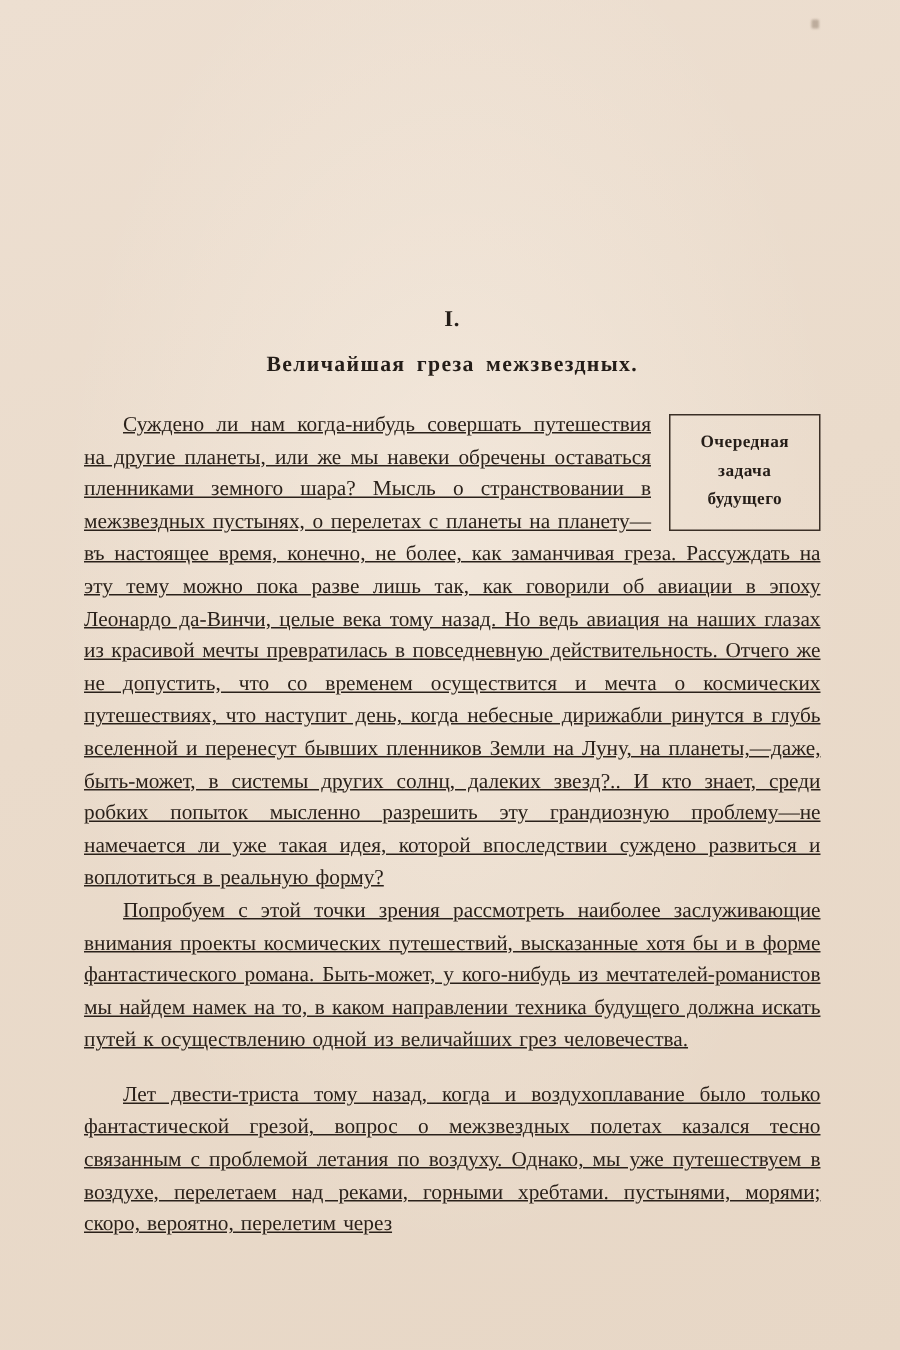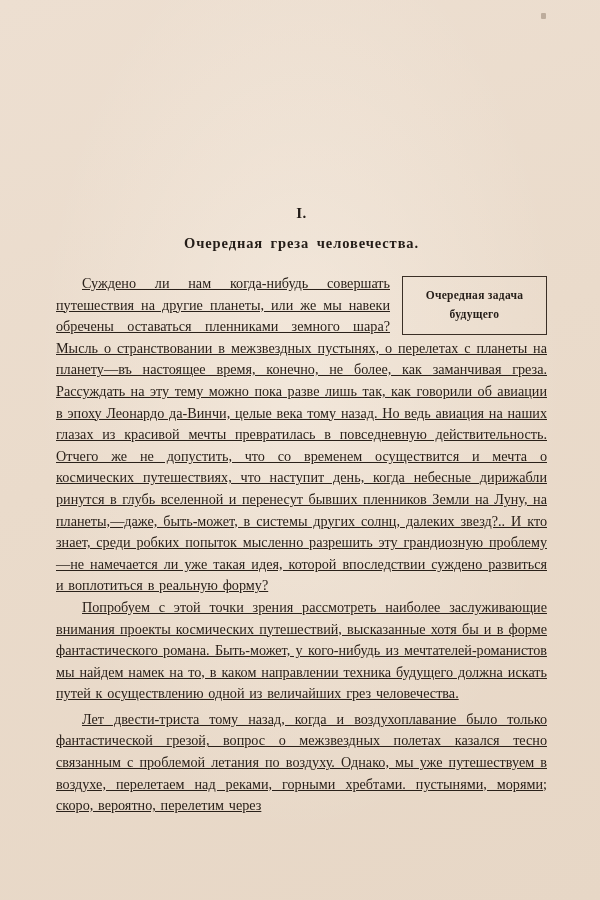--- a/index.html
+++ b/index.html
@@ -64,21 +64,21 @@
     font-weight: bold;
     font-size: 14.5px;
     color: #241d18;
     letter-spacing: 0.9px;
     margin-bottom: 21px;
     word-spacing: 3px;
   }
 
   .sidenote {
     float: right;
-    width: 145px;
+    width: 101px;
     margin: 3px 0 2px 12px;
     padding: 9px 6px 10px 6px;
     border: 1.3px solid #3a2f26;
     box-sizing: border-box;
     text-align: center;
     font-weight: bold;
     font-size: 11.5px;
     line-height: 1.65;
     color: #241d18;
     letter-spacing: 0.3px;
@@ -93,41 +93,41 @@
     font-size: 14.2px;
     line-height: 21.6px;
     color: #2a211a;
     text-indent: 26px;
     word-spacing: 1.2px;
     hyphens: manual;
     text-decoration: underline;
   }
 
   p.body-text + p.body-text {
-    margin-top: 4px;
+    margin-top: 15px;
   }
 
   .clearfix::after {
     content: "";
     display: block;
     clear: both;
   }
 </style>
 </head>
 <body>
 
 <div class="paper"></div>
 <div class="speck"></div>
 
 <div class="page">
   <div class="content">
 
     <div class="section-number">I.</div>
 
-    <div class="chapter-title">Очередная греза человечества.</div>
+    <div class="chapter-title">Величайшая греза межзвездных.</div>
 
     <div class="clearfix">
       <div class="sidenote">
         <div>Очередная задача</div>
         <div>будущего</div>
       </div>
 
       <p class="body-text">Суждено ли нам когда-нибудь совершать путешествия на другие планеты, или же мы навеки обречены оставаться пленниками земного шара? Мысль о странствовании в межзвездных пустынях, о перелетах с планеты на планету—въ настоящее время, конечно, не более, как заманчивая греза. Рассуждать на эту тему можно пока разве лишь так, как говорили об авиации в эпоху Леонардо да-Винчи, целые века тому назад. Но ведь авиация на наших глазах из красивой мечты превратилась в повседневную действительность. Отчего же не допустить, что со временем осуществится и мечта о космических путешествиях, что наступит день, когда небесные дирижабли ринутся в глубь вселенной и перенесут бывших пленников Земли на Луну, на планеты,—даже, быть-может, в системы других солнц, далеких звезд?.. И кто знает, среди робких попыток мысленно разрешить эту грандиозную проблему—не намечается ли уже такая идея, которой впоследствии суждено развиться и воплотиться в реальную форму?</p>
     </div>
 

